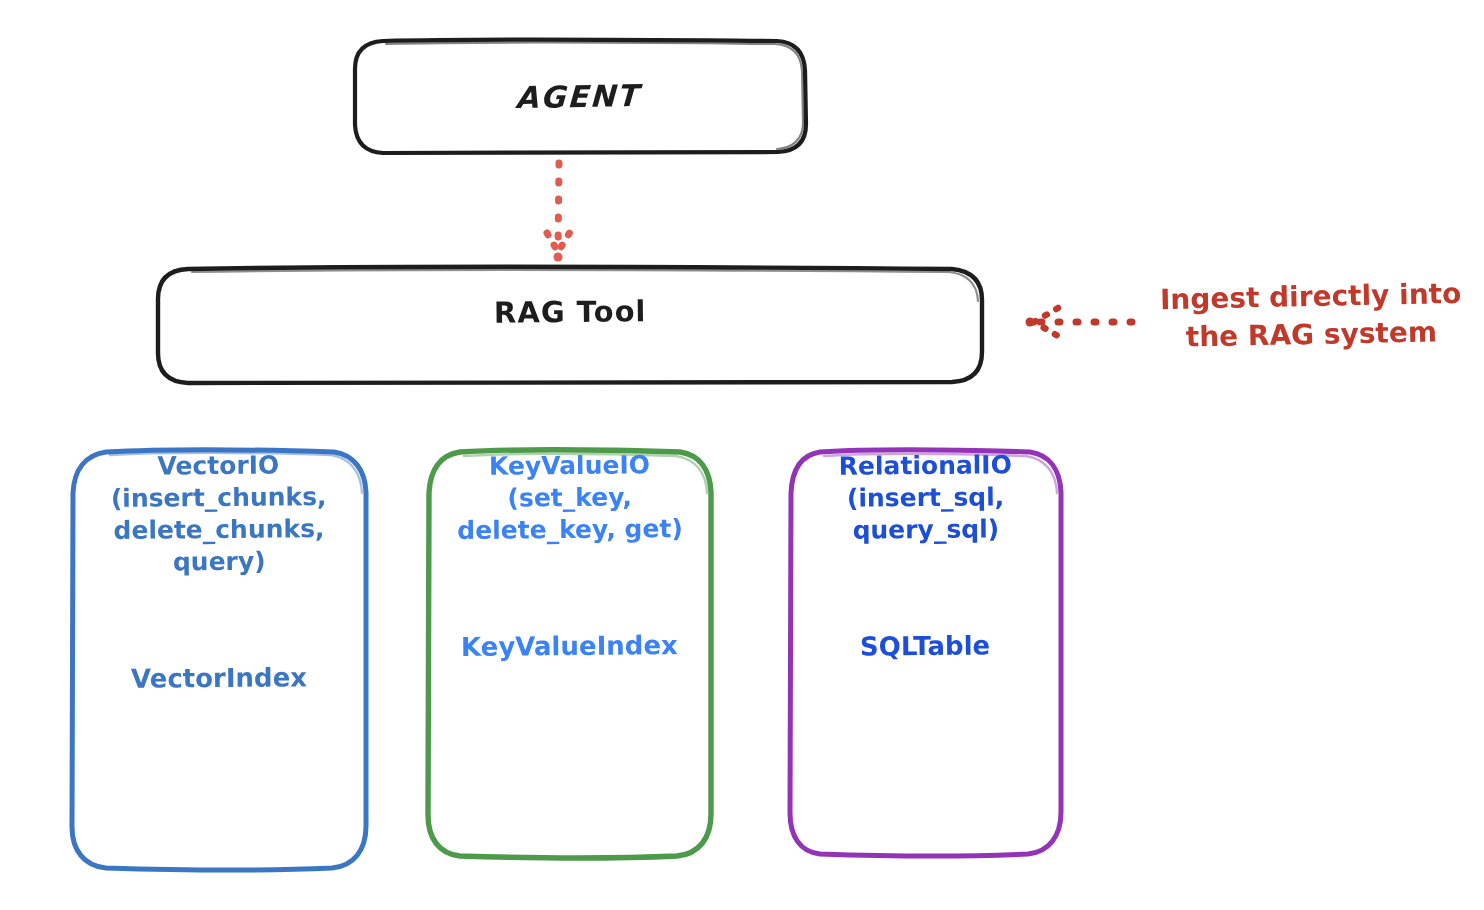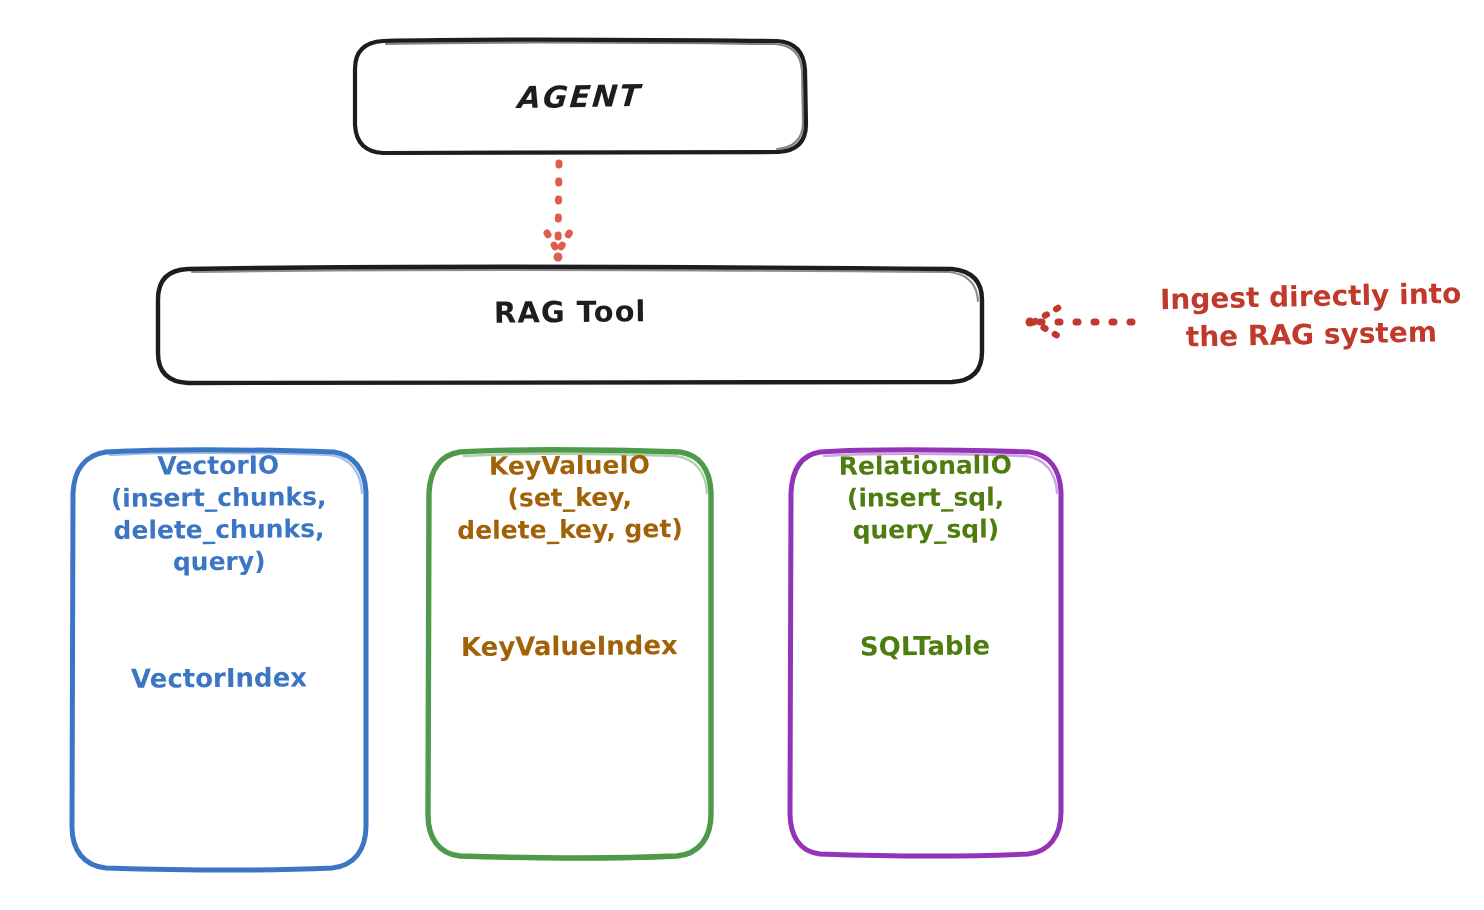--- a/index.html
+++ b/index.html
@@ -93,30 +93,30 @@
     height: 420px;
     color: #3b76c4;
   }
   #vector-node .io-block { font-size: 25px; }
 
   #keyvalue-node {
     left: 428px;
     top: 450px;
     width: 283px;
     height: 406px;
-    color: #a16207;
+    color: #3b82f6;
   }
   #keyvalue-node .io-block { font-size: 25px; }
 
   #relational-node {
     left: 790px;
     top: 450px;
     width: 271px;
     height: 404px;
-    color: #4d7c0f;
+    color: #1d4ed8;
   }
   #relational-node .io-block { font-size: 25px; }
 
   
   #annotation-text {
     position: absolute;
     left: 1146px;
     top: 278px;
     width: 330px;
     color: #c0392b;

